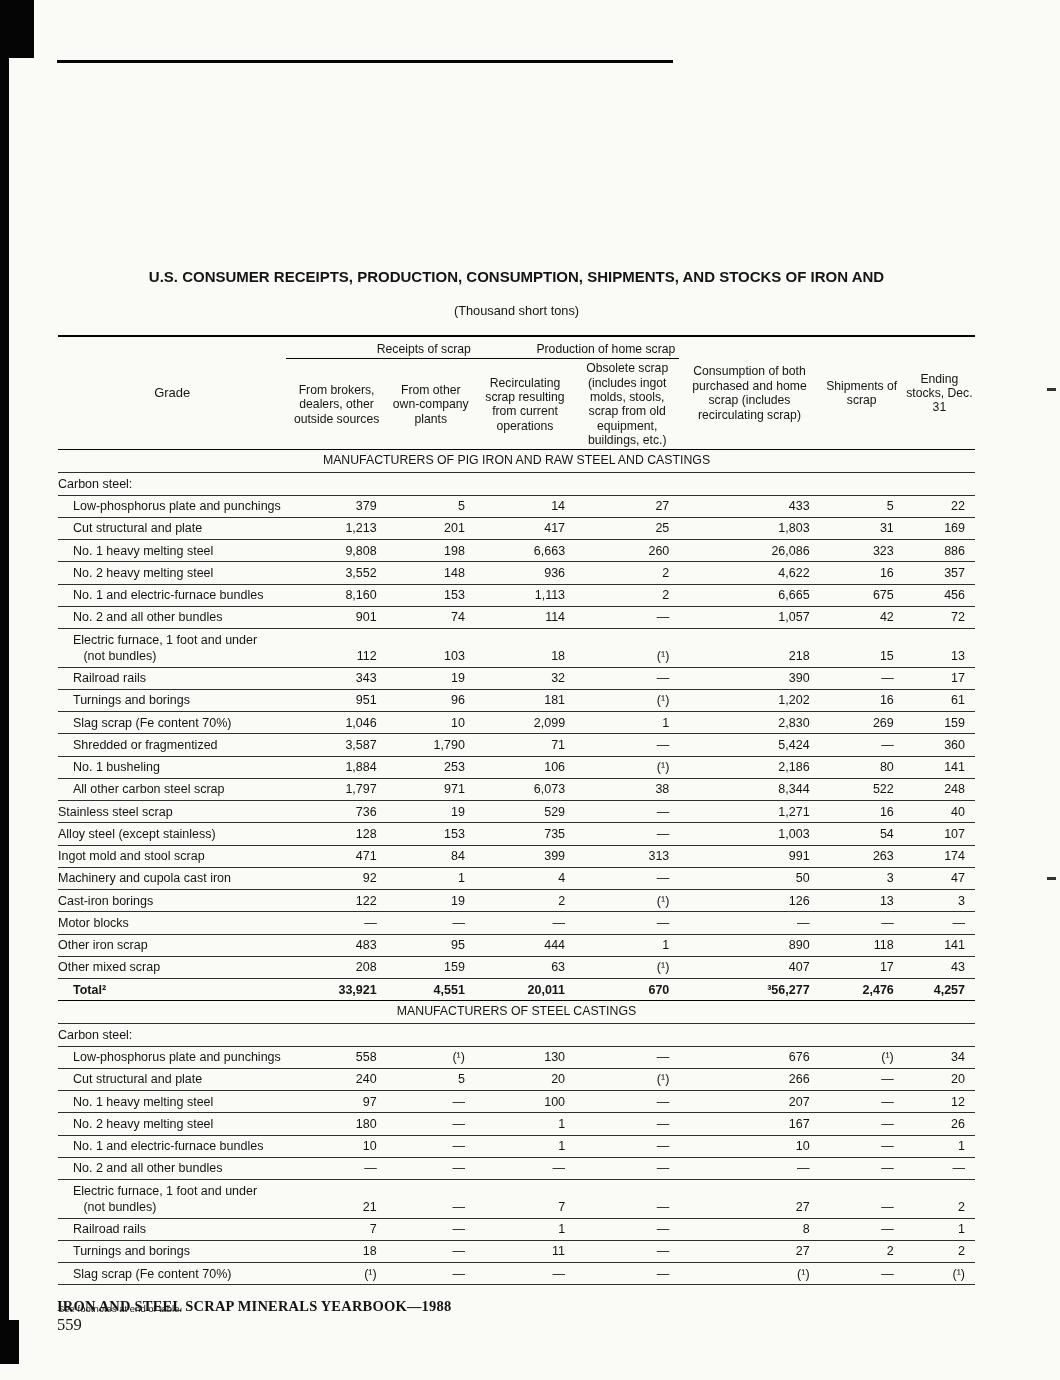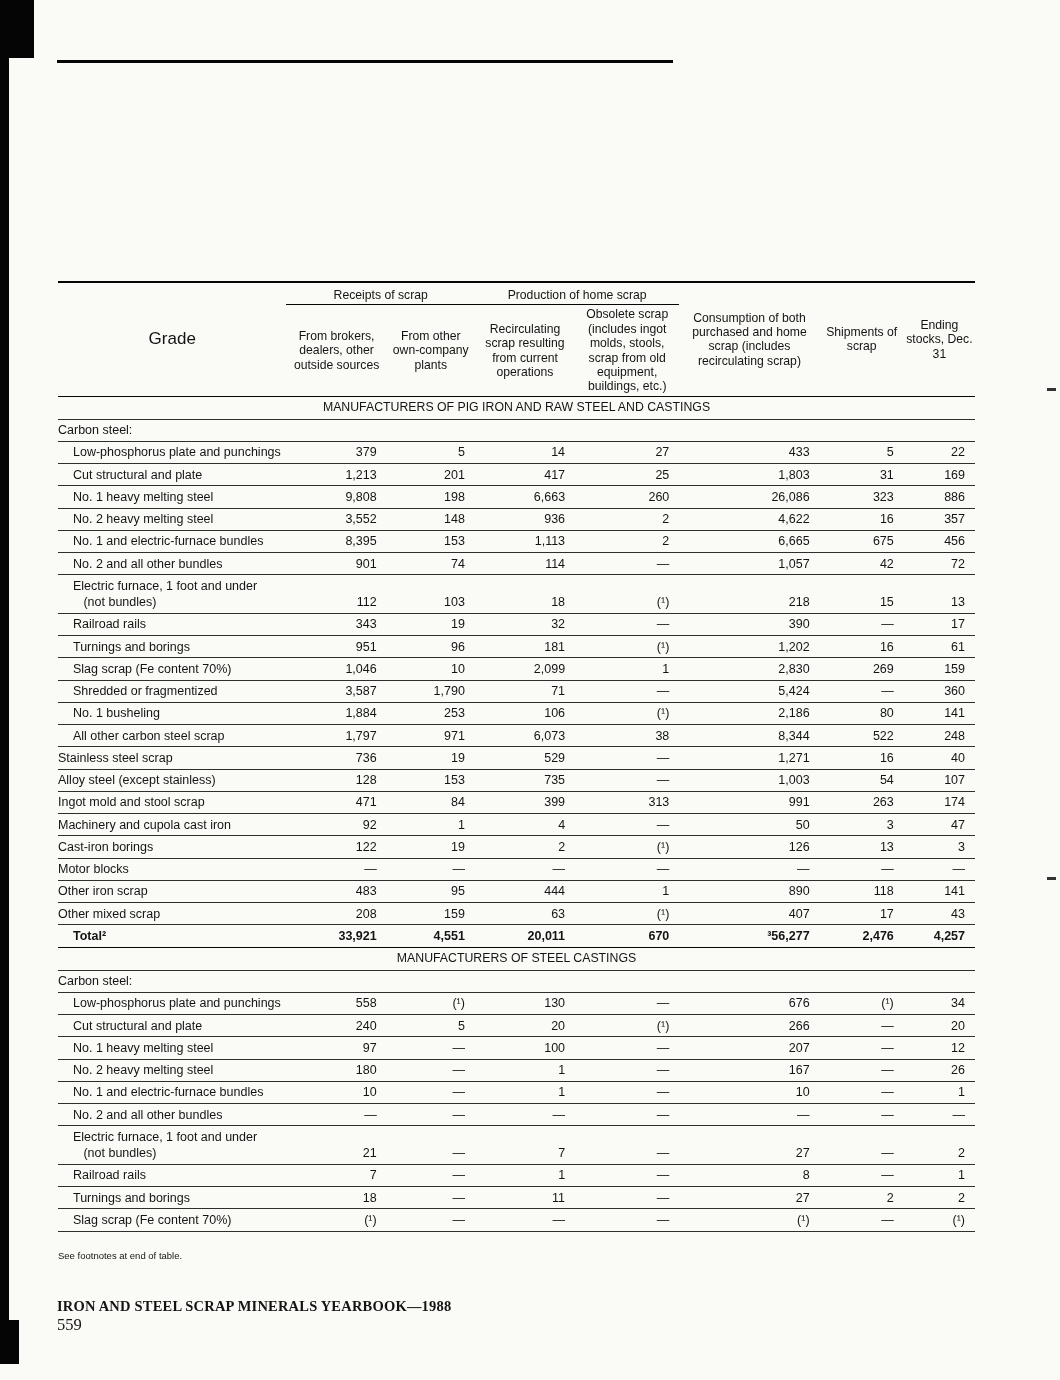--- a/index.html
+++ b/index.html
@@ -25,22 +25,22 @@
   .table-label { text-align:center; font-size:12.5px; margin-bottom:11px; letter-spacing:.4px; }
   .title { text-align:center; font-weight:bold; font-size:15px; line-height:1.45; margin-bottom:15px; }
   .units { text-align:center; font-size:12.8px; margin-bottom:17px; }
 
   table { width:100%; border-collapse:collapse; table-layout:fixed; }
   thead { border-top:2px solid #050505; border-bottom:1.5px solid #050505; }
   th {
     font-weight:normal; font-size:12.2px; line-height:1.18;
     vertical-align:middle; padding:2px 2px; text-align:center;
   }
-  th.grp-th { border-bottom:1px solid #050505; padding:5px 4px 2px; }
-  th.grade-th { font-size:17px;text-align:center; }
+  th.grp-th { border-bottom:1px solid #050505; padding:5px 4px 2px;text-align:right; }
+  th.grade-th { font-size:13px;text-align:center; }
 
   td { font-size:12.5px; line-height:1.3; padding:2.5px 0; vertical-align:bottom; }
   tbody td { border-bottom:1px solid #2e2e2e; }
   tr.section-row td { text-align:center; font-size:12.3px; padding:3px 0; }
   td.grade { text-align:left; white-space:pre; }
   td.num { text-align:right; padding-right:10px; }
   td.indent-1 { padding-left:15px; }
   tr.total-row td { font-weight:bold; border-bottom:1.5px solid #050505; }
 
   .footnote { font-size:9.5px; margin-top:18px; }
@@ -60,21 +60,23 @@
 <div>
   <div class="artifact edge-strip"></div>
   <div class="artifact edge-corner"></div>
   <div class="artifact edge-bottom"></div>
   <div class="artifact mark-r1"></div>
   <div class="artifact mark-r2"></div>
   <div class="top-rule"></div>
 
   <div class="content">
     <div class="title">
+      <div>U.S. CONSUMER RECEIPTS, PRODUCTION, CONSUMPTION, SHIPMENTS, AND STOCKS OF IRON AND</div>
     </div>
+    <div class="units">(Thousand short tons)</div>
 
     <table>
       <colgroup>
         <col style="width:228px">
           <col style="width:100px">
           <col style="width:88px">
         <col style="width:100px">
           <col style="width:104px">
           <col style="width:140px">
         <col style="width:84px">
@@ -145,21 +147,21 @@
             <td class="num">3,552</td>
             <td class="num">148</td>
             <td class="num">936</td>
             <td class="num">2</td>
             <td class="num">4,622</td>
             <td class="num">16</td>
             <td class="num">357</td>
           </tr>
           <tr class="data-row">
             <td class="grade indent-1">No. 1 and electric-furnace bundles</td>
-            <td class="num">8,395</td>
+            <td class="num">8,160</td>
             <td class="num">153</td>
             <td class="num">1,113</td>
             <td class="num">2</td>
             <td class="num">6,665</td>
             <td class="num">675</td>
             <td class="num">456</td>
           </tr>
           <tr class="data-row">
             <td class="grade indent-1">No. 2 and all other bundles</td>
             <td class="num">901</td>

